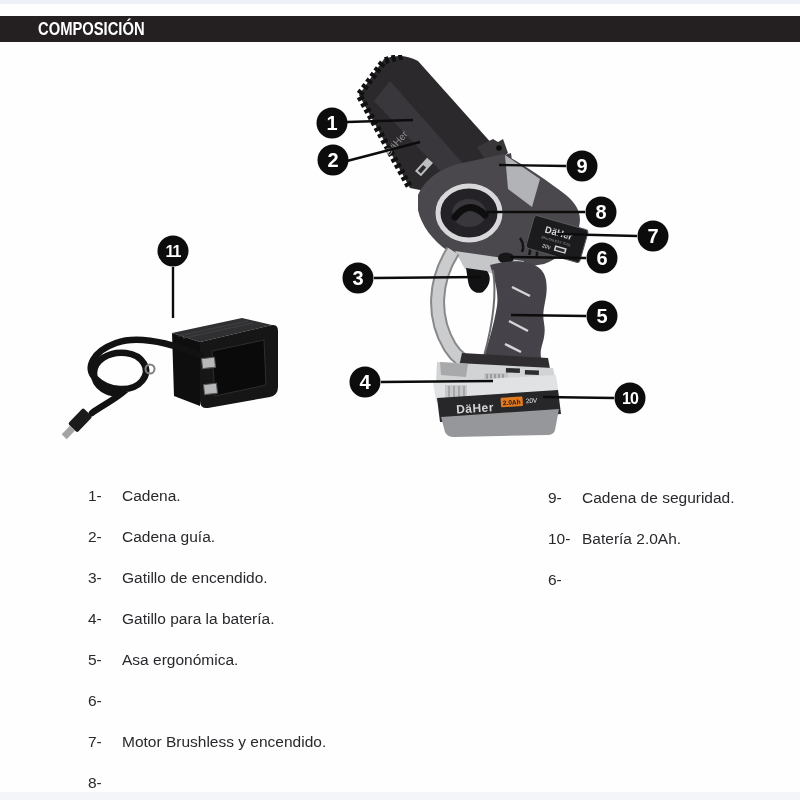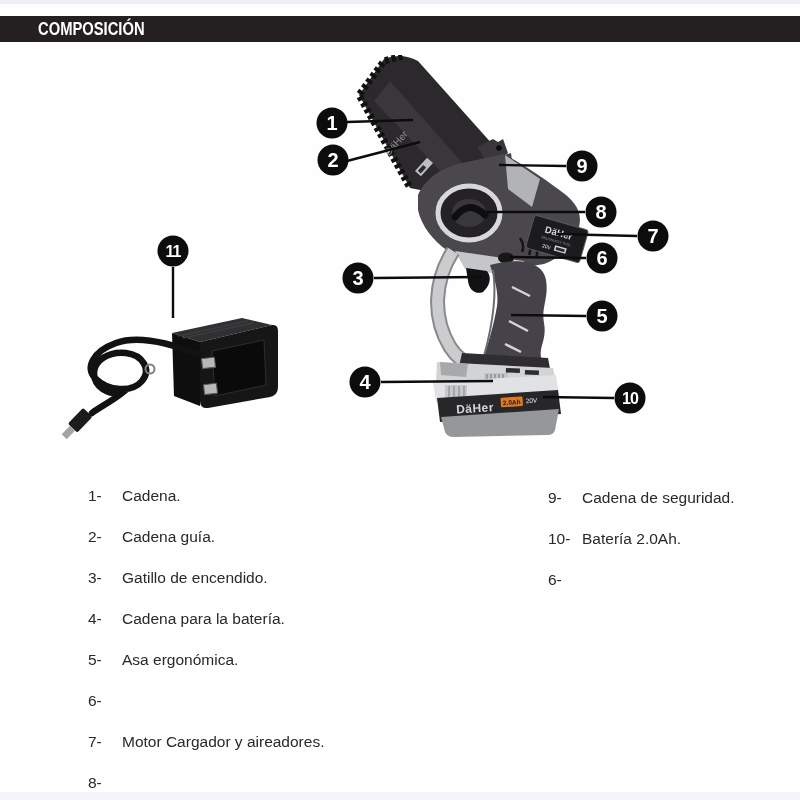--- a/index.html
+++ b/index.html
@@ -201,32 +201,32 @@
       <li>
           <span class="num">2-</span>
           <span class="lbl">Cadena guía.</span>
         </li>
       <li>
           <span class="num">3-</span>
           <span class="lbl">Gatillo de encendido.</span>
         </li>
       <li>
           <span class="num">4-</span>
-          <span class="lbl">Cadena para la batería.</span>
+          <span class="lbl">Gatillo para la batería.</span>
         </li>
       <li>
           <span class="num">5-</span>
           <span class="lbl">Asa ergonómica.</span>
         </li>
       <li>
           <span class="num">6-</span>
         </li>
       <li>
           <span class="num">7-</span>
-          <span class="lbl">Motor Cargador y aireadores.</span>
+          <span class="lbl">Motor Brushless y encendido.</span>
         </li>
       <li>
           <span class="num">8-</span>
         </li>
     </ul>
     <ul class="legend-col right">
       <li>
           <span class="num">9-</span>
           <span class="lbl">Cadena de seguridad.</span>
         </li>

